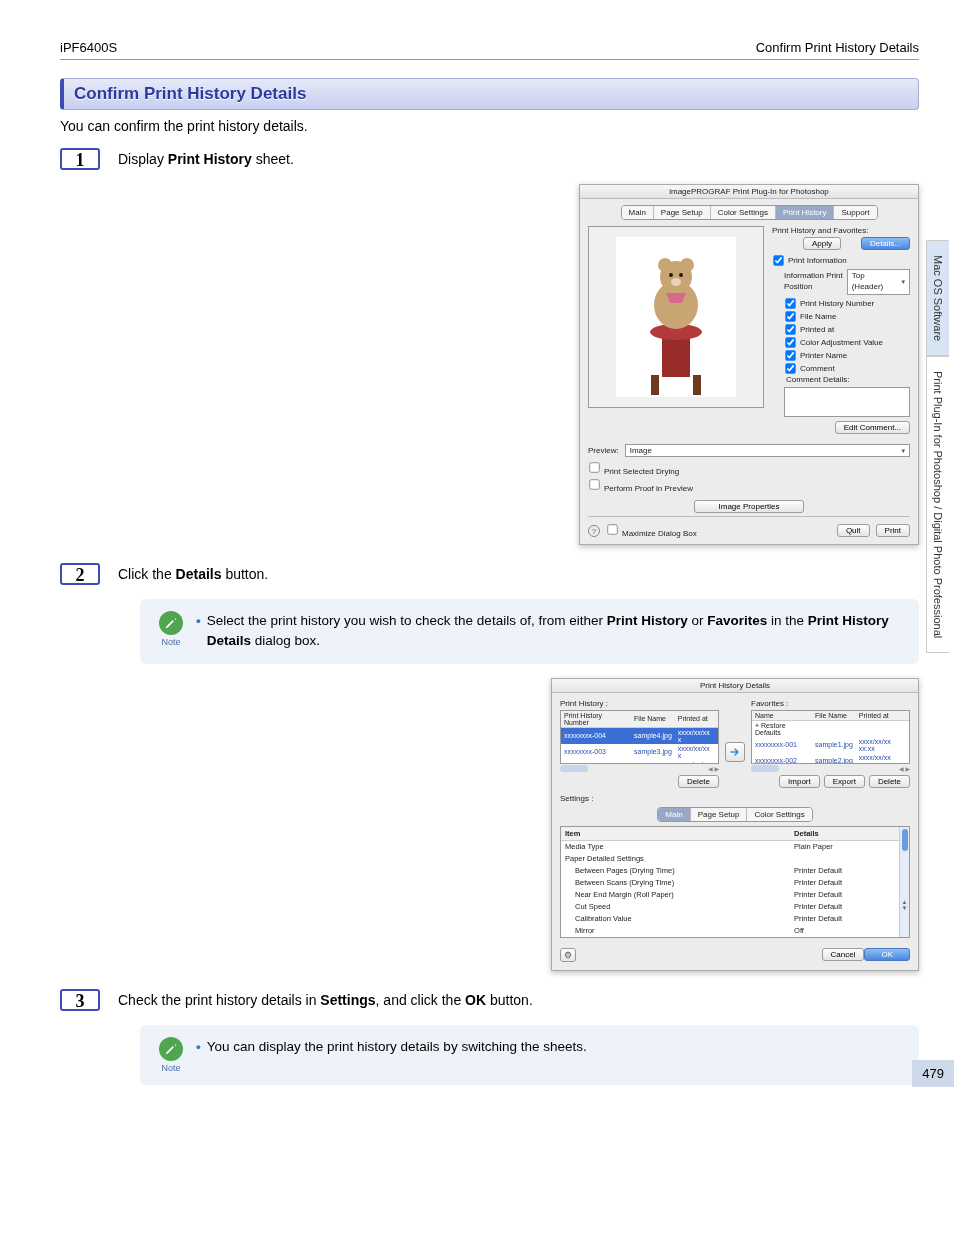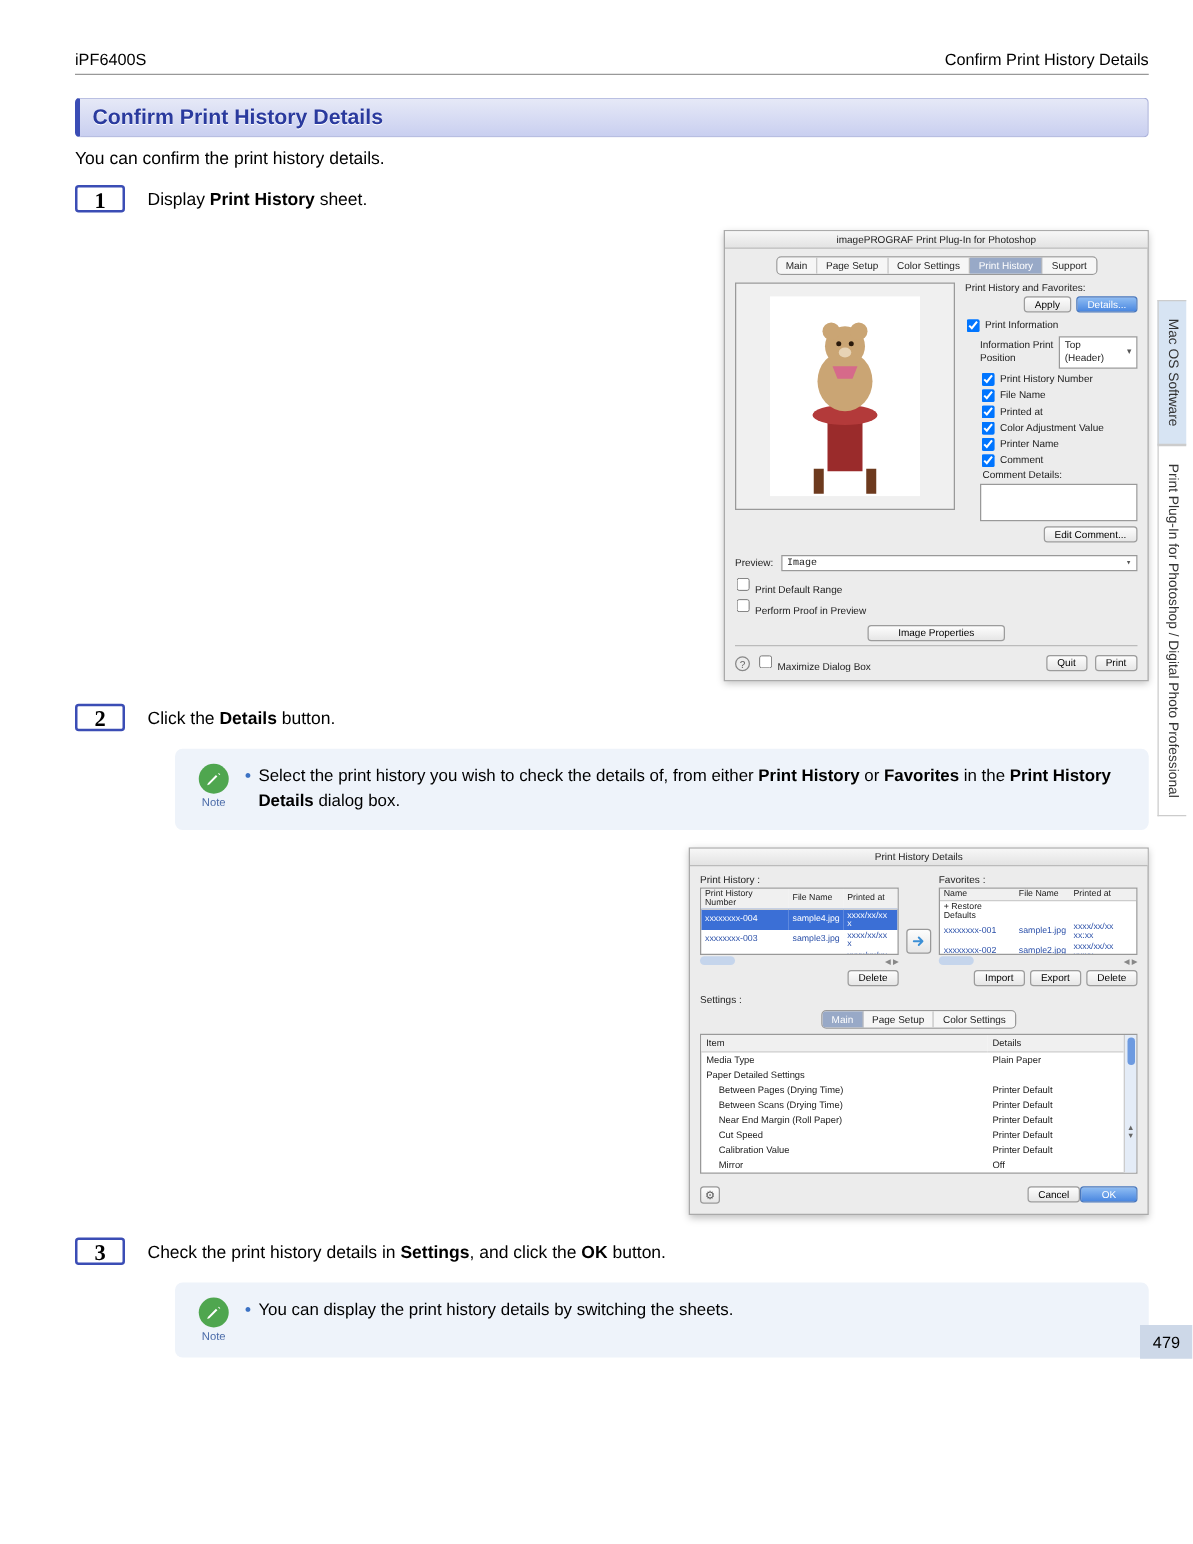--- a/index.html
+++ b/index.html
@@ -129,40 +129,40 @@
     display: flex; align-items: center; justify-content: center;
   }
   .preview-img svg { width: 120px; height: 160px; }
   .dlg1-sidepanel { flex: 1; }
   .grp-label { font-size: 8px; margin-bottom: 2px; }
   .listbox {
     border: 1px solid #999; background: #fff; height: 36px;
     padding: 2px 4px; margin-bottom: 3px;
   }
   .listbox .sel { background: #3b6fd6; color: #fff; padding: 0 2px; display: inline-block; width: 100%; }
-  .btn-row-r { display: flex; justify-content: flex-end; gap: 4px; margin-bottom: 4px; }
+  .btn-row-r { display: flex; justify-content: flex-end; gap: 20px; margin-bottom: 4px; }
   .mac-btn {
     background: linear-gradient(#fdfdfd,#e6e6e6);
     border: 1px solid #9c9c9c;
     border-radius: 3px;
     padding: 1px 8px;
     font-size: 8px;
   }
   .mac-btn.blue {
     background: linear-gradient(#8fbdf3,#4a87e0);
     color: #fff; border-color: #4a78bd;
   }
   .chk-list { font-size: 8px; line-height: 1.35; }
   .chk-list label { display: block; }
   .chk-list input { margin-right: 3px; transform: scale(.8); vertical-align: middle; }
   .dd { border: 1px solid #999; background: #fff; padding: 1px 4px; display: inline-flex; align-items: center; justify-content: space-between; width: 86px; font-size:8px; }
   .dd::after { content: "▾"; font-size: 7px; color: #555; margin-left: 4px; }
   .comment-area { border: 1px solid #999; background: #fff; height: 30px; margin-top: 2px; }
   .dlg1-lower { padding: 2px 8px 4px 8px; display: flex; align-items: center; gap: 6px; font-size: 8px; }
-  .dlg1-lower .dd { flex: 1; font-family: Liberation Mono, monospace; }
+  .dlg1-lower .dd { flex: 1; }
   .dlg1-chks { padding: 0 8px 4px 8px; font-size: 8px; line-height: 1.3; }
   .dlg1-imgprop { text-align: center; margin: 2px 8px; }
   .dlg1-imgprop .mac-btn { width: 110px; }
   .dlg1-divider { border-top: 1px solid #bbb; margin: 3px 8px; }
   .dlg1-foot { display: flex; align-items: center; padding: 3px 8px 6px 8px; gap: 6px; }
   .help-circ { width: 12px; height: 12px; border: 1px solid #888; border-radius: 50%; text-align: center; font-size: 8px; line-height: 11px; color: #666; }
   .dlg1-foot .spacer { flex: 1; }
 
   
   .dlg2 {
@@ -194,21 +194,21 @@
     margin-top: 18px;
   }
   .arrow-btn svg { width: 12px; height: 12px; }
   .scroll-dots { display: flex; justify-content: space-between; margin-top: 1px; font-size: 6px; color: #888; }
   .scroll-dots .pill { background: #c5d5ec; border-radius: 6px; width: 28px; height: 7px; display: inline-block; }
   .dlg2-btns { display: flex; justify-content: flex-end; gap: 4px; margin-top: 3px; }
   .dlg2-settings { padding: 4px 8px; }
   .dlg2-tabs { text-align: center; margin-top: 4px; }
   .settings-tbl-wrap { border: 1px solid #999; background: #fff; margin-top: 4px; }
   .settings-tbl { width: 100%; border-collapse: collapse; font-size: 7.5px; }
-  .settings-tbl th { background: #f0f0f0; border-bottom: 1px solid #ccc; text-align: left; font-weight: normal; padding: 2px 4px; }
+  .settings-tbl th { background: #f0f0f0; border-bottom: 1px solid #ccc; text-align: left; font-weight: bold; padding: 2px 4px; }
   .settings-tbl td { padding: 1.5px 4px; }
   .settings-tbl td.indent { padding-left: 14px; }
   .settings-scroll-col { width: 10px; background: #e4ecf7; border-left: 1px solid #ccc; }
   .settings-scroll-col .thumb { width: 6px; height: 22px; background: #6d9ae0; border-radius: 3px; margin: 2px auto; }
   .dlg2-foot { display: flex; padding: 6px 8px 8px 8px; align-items: center; }
   .cog { width: 16px; height: 14px; border: 1px solid #999; border-radius: 3px; background: linear-gradient(#fdfdfd,#e6e6e6); text-align: center; font-size: 9px; line-height: 12px; color: #555; }
   .dlg2-foot .spacer { flex: 1; }
 
   
   .side-tabs { position: absolute; right: 0; top: 240px; width: 28px; }
@@ -320,21 +320,21 @@
           <div class="btn-row-r" style="margin-top:4px">
             <button class="mac-btn">Edit Comment...</button>
           </div>
         </div>
       </div>
       <div class="dlg1-lower">
         <span>Preview:</span>
         <span class="dd" style="width:120px">Image</span>
       </div>
       <div class="dlg1-chks">
-        <label><input type="checkbox" style="transform: scale(0.8); margin-right: 3px;"><span>Print Default Range</span></label><br>
+        <label><input type="checkbox" style="transform: scale(0.8); margin-right: 3px;"><span>Print Selected Drying</span></label><br>
         <label><input type="checkbox" style="transform: scale(0.8); margin-right: 3px;"><span>Perform Proof in Preview</span></label>
       </div>
       <div class="dlg1-imgprop">
         <button class="mac-btn">Image Properties</button>
       </div>
       <div class="dlg1-divider"></div>
       <div class="dlg1-foot">
         <span class="help-circ">?</span>
         <label><input type="checkbox" style="transform: scale(0.8); margin-right: 3px;"><span>Maximize Dialog Box</span></label>
         <span class="spacer"></span>

